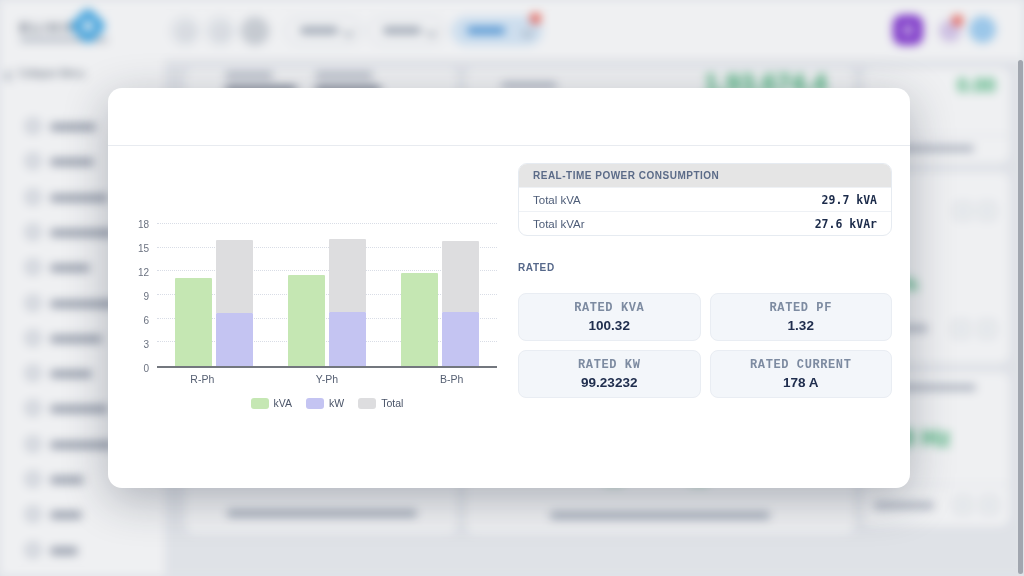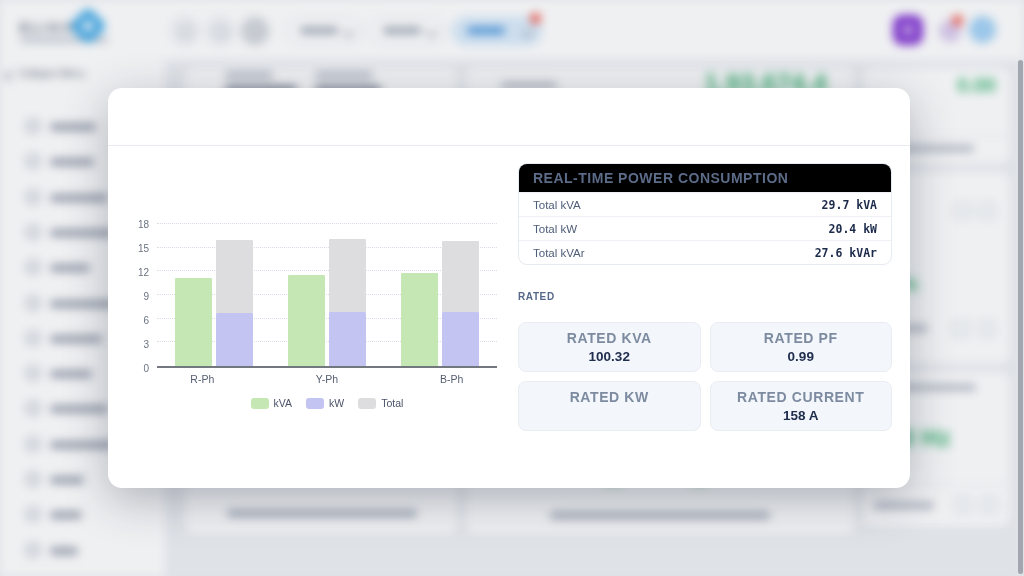--- a/index.html
+++ b/index.html
@@ -68,28 +68,28 @@
   .bar{position:relative;width:37px;height:100%;}
   .seg{position:absolute;left:0;right:0;border-radius:1px 1px 0 0;}
   .xlabels{display:flex;justify-content:space-around;margin-left:30px;width:340px;margin-top:5px;gap:34px;}
   .xlabel{width:80px;text-align:center;font-size:10.5px;color:#555f72;}
   .legend{display:flex;justify-content:center;gap:14px;margin-left:30px;width:340px;margin-top:12px;}
   .legend-item{display:flex;align-items:center;gap:5px;font-size:10.5px;color:#4a5468;text-align:center;}
   .swatch{width:18px;height:11px;border-radius:3px;display:inline-block;}
 
   .right-col{position:absolute;left:410px;top:17px;width:374px;}
   .rt-panel{border:1px solid #e6ebf1;border-radius:9px;overflow:hidden;background:#fff;}
-  .rt-head{background:#000000;padding:6px 14px;font-size:14px;font-weight:bold;letter-spacing:.5px;color:#5b6b88;}
+  .rt-head{background:#e5e5e5;padding:6px 14px;font-size:10px;font-weight:bold;letter-spacing:.5px;color:#5b6b88;}
   .rt-row{display:flex;justify-content:space-between;align-items:center;padding:4.5px 14px;border-top:1px solid #eef1f5;}
   .rt-label{font-size:11.5px;color:#4e5d78;}
   .rt-value{font-family:"DejaVu Sans Mono",monospace;font-size:11.5px;font-weight:bold;color:#1c2b4a;}
   .rated-head{margin-top:26px;font-size:10px;font-weight:bold;letter-spacing:.6px;color:#56688a;}
   .rated-grid{margin-top:20px;display:grid;grid-template-columns:1fr 1fr;gap:9px;}
   .rated-card{background:#f3f6fa;border:1px solid #e9edf3;border-radius:8px;padding:7px 8px;text-align:center;}
-  .rated-label{font-size:14px;font-weight:bold;letter-spacing:.6px;color:#7d8ba1;}
+  .rated-label{font-size:12px;font-weight:bold;letter-spacing:.6px;color:#7d8ba1;font-family:Liberation Mono, monospace;}
   .rated-value{margin-top:3px;font-size:13.5px;font-weight:bold;color:#202e4e;}
 
   .m-footer{position:absolute;left:0;right:0;bottom:0;height:48px;border-top:1px solid #e8ebf0;
     display:flex;justify-content:flex-end;align-items:center;gap:9px;padding-right:18px;box-sizing:border-box;}
   .btn{font-size:11.5px;font-weight:bold;border-radius:8px;padding:6px 13px;cursor:pointer;border:1px solid transparent;}
   .btn-okay{background:#3e6cf1;color:#ffffff;}
   .btn-close{background:#ffffff;color:#1f2937;border-color:#d8dde5;}
 </style>
 </head>
 <body>
@@ -305,44 +305,41 @@
       </div>
 
       <div class="right-col">
         <div class="rt-panel">
           <div class="rt-head">REAL-TIME POWER CONSUMPTION</div>
           <div class="rt-row">
             <span class="rt-label">Total kVA</span>
             <span class="rt-value">29.7 kVA</span>
           </div>
           <div class="rt-row">
-            <span class="rt-label">Total kW</span>
-            <span class="rt-value">20.4 kW</span>
-          </div>
-          <div class="rt-row">
             <span class="rt-label">Total kVAr</span>
             <span class="rt-value">27.6 kVAr</span>
           </div>
         </div>
 
         <div class="rated-head">RATED</div>
         <div class="rated-grid">
           <div class="rated-card">
             <div class="rated-label">RATED KVA</div>
             <div class="rated-value">100.32</div>
           </div>
           <div class="rated-card">
             <div class="rated-label">RATED PF</div>
-            <div class="rated-value">0.99</div>
+            <div class="rated-value">1.32</div>
           </div>
           <div class="rated-card">
             <div class="rated-label">RATED KW</div>
+            <div class="rated-value">99.23232</div>
           </div>
           <div class="rated-card">
             <div class="rated-label">RATED CURRENT</div>
-            <div class="rated-value">158 A</div>
+            <div class="rated-value">178 A</div>
           </div>
         </div>
       </div>
     </div>
 
   </div>
 </div>
 
 </body></html>

